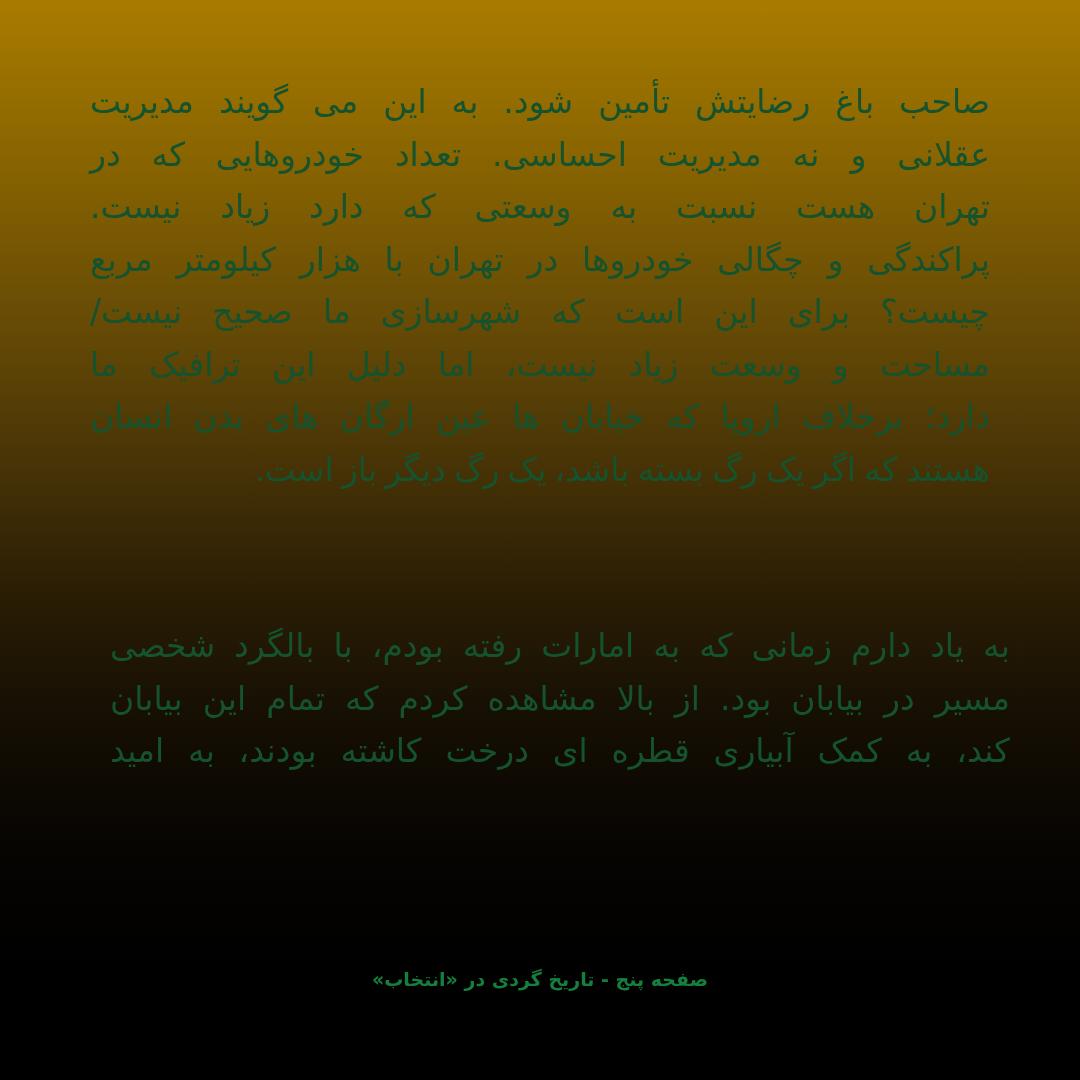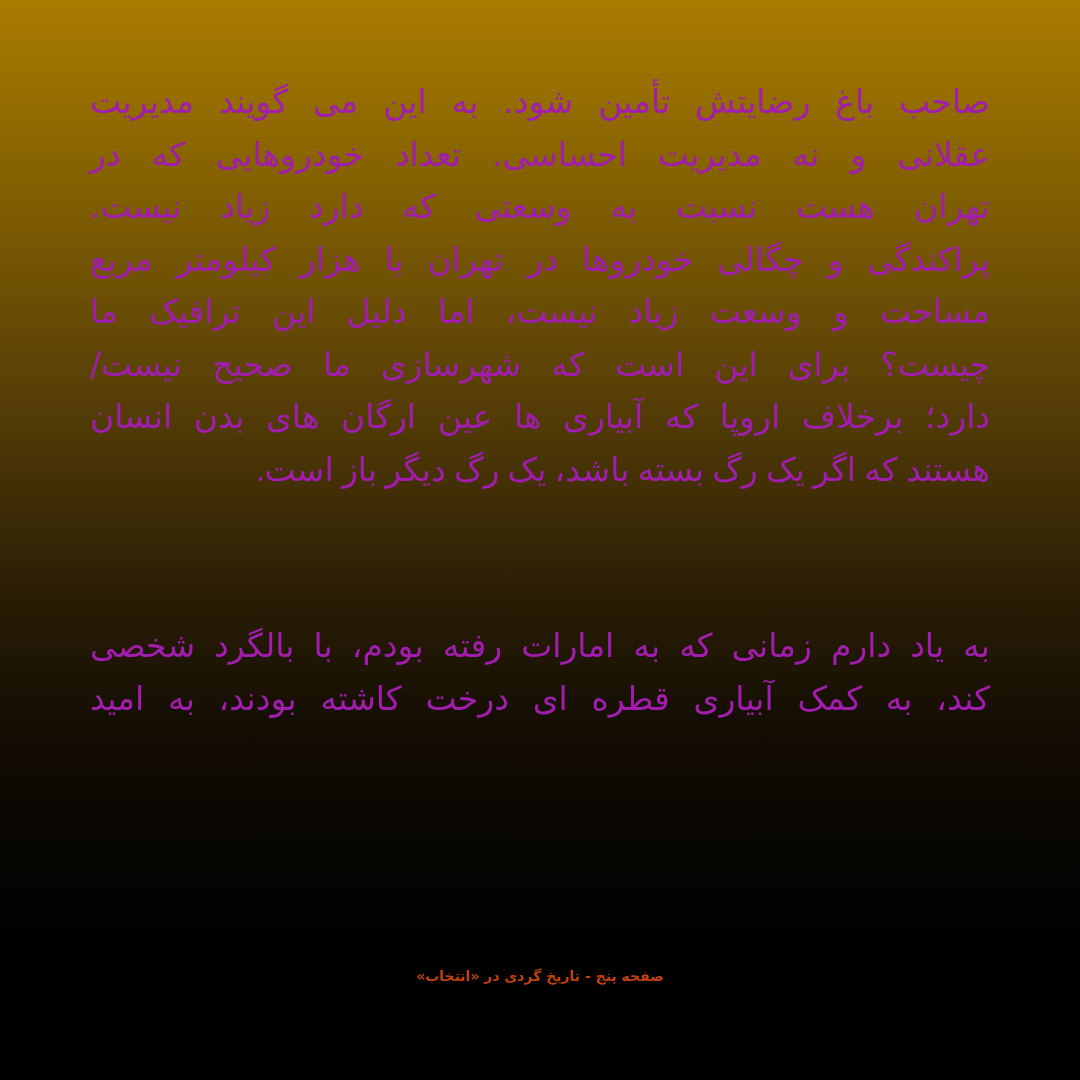--- a/index.html
+++ b/index.html
@@ -17,66 +17,67 @@
   .page {
     position: absolute;
     left: 0; top: 0;
     width: 1080px; height: 1080px;
   }
   .body-text {
     position: absolute;
     left: 90px;
     width: 900px;
     direction: rtl;
-    color: #a21caf;
+    color: #14532d;
     font-size: 33px;
     line-height: 52.5px;
     text-align: justify;
     text-align-last: right;
   }
   .para-1 { top: 76px; }
-  .para-2 { top: 620px; }
+  .para-2 { top: 620px; margin-left: 20px; }
   .line {
     display: block;
     text-align: justify;
     text-align-last: justify;
     white-space: nowrap;
   }
   .line.last {
     text-align-last: right;
     font-family: Liberation Serif, serif;
   }
   .footer {
     position: absolute;
     top: 968px;
     left: 0;
     width: 1080px;
     text-align: center;
     direction: rtl;
-    color: #c2410c;
-    font-size: 14px;
+    color: #15803d;
+    font-size: 19px;
     font-weight: bold;
   }
 </style>
 </head>
 <body>
 
 <div class="page">
 
   <div class="body-text para-1">
     <span class="line">صاحب باغ رضایتش تأمین شود. به این می گویند مدیریت</span>
     <span class="line">عقلانی و نه مدیریت احساسی. تعداد خودروهایی که در</span>
     <span class="line">تهران هست نسبت به وسعتی که دارد زیاد نیست.</span>
     <span class="line">پراکندگی و چگالی خودروها در تهران با هزار کیلومتر مربع</span>
+    <span class="line">چیست؟ برای این است که شهرسازی ما صحیح نیست/</span>
     <span class="line">مساحت و وسعت زیاد نیست، اما دلیل این ترافیک ما</span>
-    <span class="line">چیست؟ برای این است که شهرسازی ما صحیح نیست/</span>
-    <span class="line">دارد؛ برخلاف اروپا که آبیاری ها عین ارگان های بدن انسان</span>
+    <span class="line">دارد؛ برخلاف اروپا که خیابان ها عین ارگان های بدن انسان</span>
     <span class="line last">هستند که اگر یک رگ بسته باشد، یک رگ دیگر باز است.</span>
   </div>
 
   <div class="body-text para-2">
     <span class="line">به یاد دارم زمانی که به امارات رفته بودم، با بالگرد شخصی</span>
+    <span class="line">مسیر در بیابان بود. از بالا مشاهده کردم که تمام این بیابان</span>
     <span class="line">کند، به کمک آبیاری قطره ای درخت کاشته بودند، به امید</span>
   </div>
 
   <div class="footer">صفحه پنج - تاریخ گردی در «انتخاب»</div>
 
 </div>
 
 </body></html>

